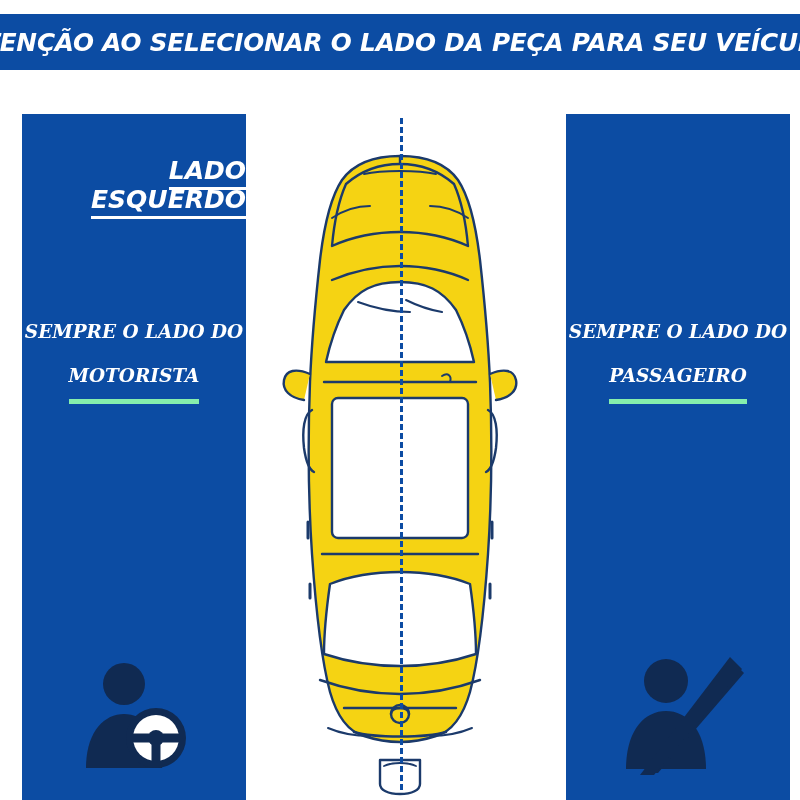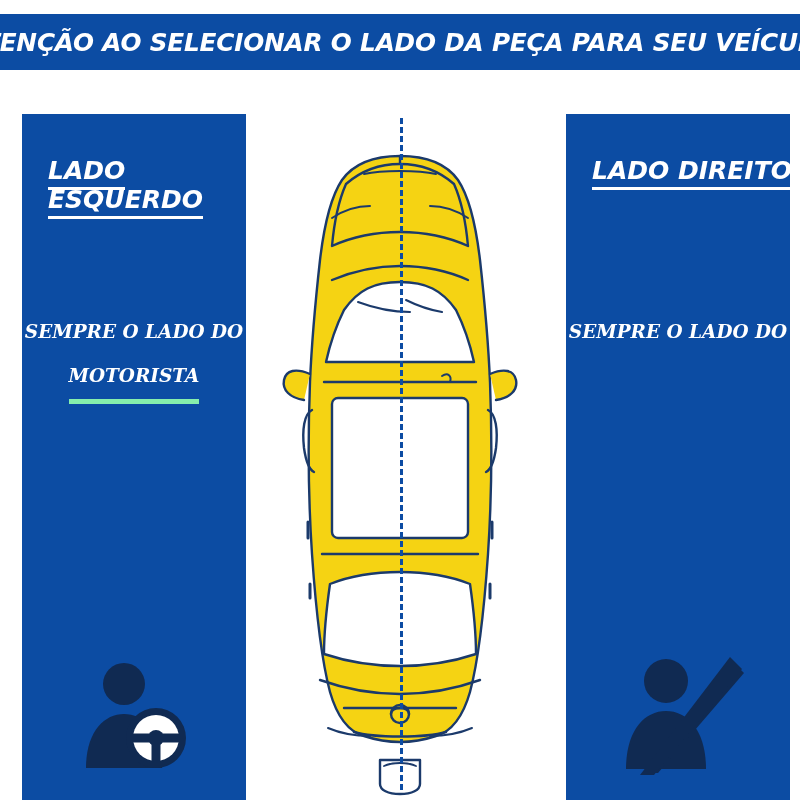--- a/index.html
+++ b/index.html
@@ -52,28 +52,27 @@
     background: #0c4ca3;
   }
   .panel-left { left: 22px; }
   .panel-right { left: 566px; }
 
   .panel-title {
     position: absolute;
     top: 42px;
     left: 0;
     width: 100%;
-    text-align: left;
+    text-align: right;
     color: #ffffff;
     font-family: "DejaVu Sans", sans-serif;
     font-weight: bold;
     font-style: italic;
     font-size: 25px;
     text-transform: uppercase;
-    padding-left: 26px;
   }
   .panel-title span {
     border-bottom: 3px solid #ffffff;
     padding-bottom: 2px;
   }
   .panel-sub {
     position: absolute;
     top: 196px;
     left: 0;
     width: 100%;
@@ -151,25 +150,23 @@
           <circle cx="0" cy="0" r="23" fill="#ffffff"></circle>
           <circle cx="0" cy="0" r="8" fill="#102a52"></circle>
           <rect x="-23" y="-4.5" width="46" height="9" fill="#102a52"></rect>
           <rect x="-4.5" y="0" width="9" height="24" fill="#102a52"></rect>
         </g>
       </svg>
     </div>
   </div>
 
   <div class="panel panel-right">
-    <div class="panel-title">
-      <span>LADO DIREITO</span>
-    </div>
     <div class="panel-sub">
       <div>SEMPRE O LADO DO</div>
+      <div class="line2" style="display:inline-block;">PASSAGEIRO</div>
     </div>
 
     <div class="panel-icon icon-right">
       <svg width="130" height="125" viewBox="0 0 130 125">
 
         <circle cx="52" cy="30" r="22" fill="#102a52"></circle>
 
         <path d="M12 118 C12 80 30 60 52 60 C74 60 92 80 92 118 Z" fill="#102a52"></path>
 
         <g>

